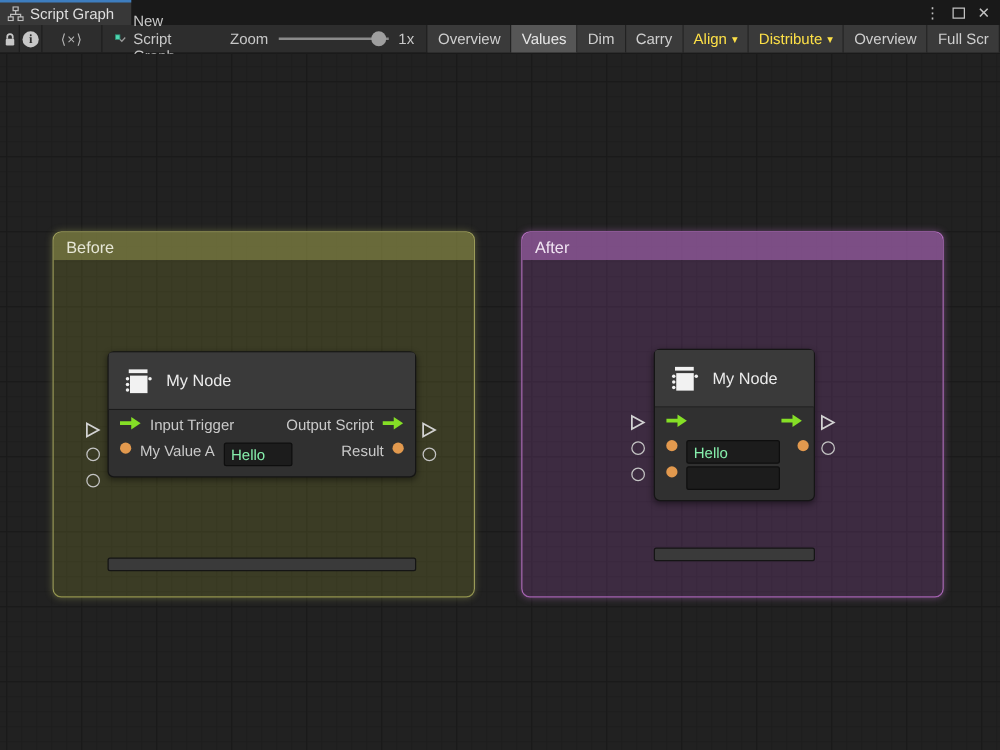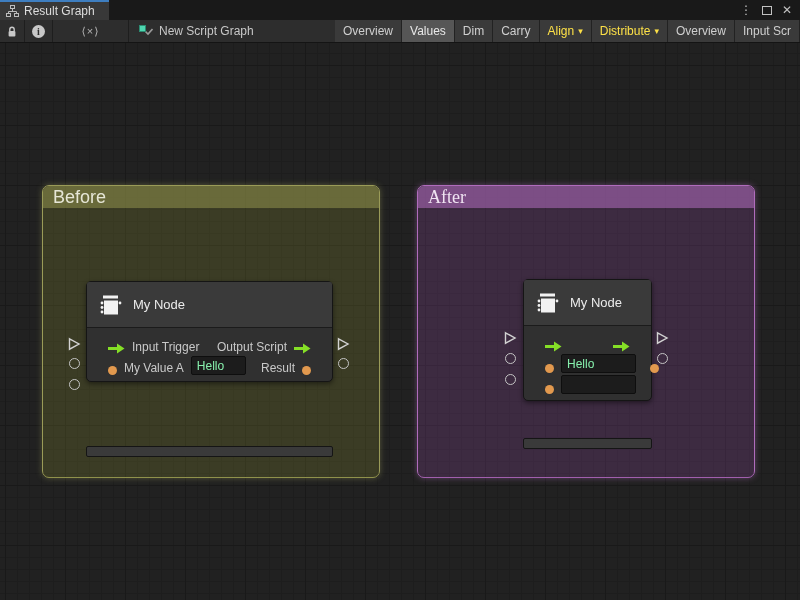--- a/index.html
+++ b/index.html
@@ -45,36 +45,36 @@
       linear-gradient(#191919 1px, transparent 1px),
       linear-gradient(90deg, #191919 1px, transparent 1px),
       linear-gradient(#1d1d1d 1px, transparent 1px),
       linear-gradient(90deg, #1d1d1d 1px, transparent 1px);
     background-size: 60px 60px, 60px 60px, 12px 12px, 12px 12px;
     background-position: 5px 22px, 5px 22px, 5px 22px, 5px 22px; }
 
   
   .group { position:absolute; width:338px; height:293px; border-radius:7px; border:1px solid; }
   .group .ghead { height:22px; border-radius:6px 6px 0 0; display:flex; align-items:center;
-    padding-left:10px; font-size:18px; }
+    padding-left:10px; font-size:13px; }
   .group.before { left:42px; top:142px; border-color:#9a9b58; box-shadow:0 0 6px rgba(154,155,88,.45); }
   .group.before .ghead { background:rgba(150,152,75,.62); color:#e6e6d6; }
   .group.before .gbody { background:rgba(120,122,48,.30); }
   .group.after { left:417px; top:142px; border-color:#b06cbc; box-shadow:0 0 6px rgba(176,108,188,.45); }
-  .group.after .ghead { background:rgba(160,95,172,.72); color:#f0e4f2;font-family:Liberation Serif, serif; }
+  .group.after .ghead { background:rgba(160,95,172,.72); color:#f0e4f2; }
   .group.after .gbody { background:rgba(125,65,140,.30); }
   .gbody { height:270px; border-radius:0 0 6px 6px; }
 
   
   .node { position:absolute; border:1px solid #151515; border-radius:5px; background:#303030;
     box-shadow:0 2px 5px rgba(0,0,0,.45); }
   .nhead { height:46px; background:#3a3a3a; border-bottom:1px solid #1b1b1b; border-radius:2px 2px 0 0;
     display:flex; align-items:center; gap:10px; padding-left:12px; color:#ebebeb; font-size:13px; }
   .nbody { padding:5px 0 6px 0; }
-  .nrow { height:21px; display:flex; align-items:flex-end; gap:7px; padding:0 21px; color:#c9c9c9; font-size:12px; }
+  .nrow { height:21px; display:flex; align-items:flex-start; gap:7px; padding:0 9px; color:#c9c9c9; font-size:12px; }
   .spacer { flex:1; }
   .nfooter { position:absolute; left:-1px; right:-1px; height:11px; background:#3a3a3a;
     border:1px solid #151515; border-radius:2px; }
   .dot { width:9px; height:9px; border-radius:50%; background:#e2994e; flex:none; }
   .field { background:#1c1c1c; border:1px solid #0e0e0e; border-radius:2px; height:19px;
     color:#86efac; font-size:12px; padding:0 5px; font-family:"Liberation Sans", sans-serif; }
   .arrow { flex:none; }
 
   
   .oport { position:absolute; }
@@ -84,21 +84,21 @@
 <body>
 
 <div class="tabbar">
   <div class="tab">
     <svg width="13" height="12" viewBox="0 0 13 12">
       <rect x="4.5" y="0.5" width="4" height="3" fill="none" stroke="#bdbdbd"></rect>
       <rect x="0.5" y="8.5" width="4" height="3" fill="none" stroke="#bdbdbd"></rect>
       <rect x="8.5" y="8.5" width="4" height="3" fill="none" stroke="#bdbdbd"></rect>
       <path d="M6.5 3.5v3M2.5 8.5v-2h8v2" fill="none" stroke="#bdbdbd"></path>
     </svg>
-    <span>Result Graph</span>
+    <span>Script Graph</span>
   </div>
   <div class="wincontrols">
     <span class="kebab">⋮</span>
     <span class="maxbox"></span>
     <span class="closex">✕</span>
   </div>
 </div>
 
 <div class="toolbar">
   <div class="tcell lock">
@@ -114,20 +114,28 @@
     <span>⟨×⟩</span>
   </div>
   <div class="newgraph">
     <svg width="14" height="13" viewBox="0 0 14 13">
       <path d="M4 4l5 5 4.5-5" fill="none" stroke="#9a9a9a" stroke-width="1.6"></path>
       <rect x="0.5" y="0.5" width="6" height="6" fill="#4fd6b0" stroke="#2c8b72"></rect>
     </svg>
     <span>New Script Graph</span>
   </div>
   <div class="spacer"></div>
+  <div class="zoomwrap">
+    <span>Zoom</span>
+    <div class="slider">
+      <div class="track"></div>
+      <div class="handle" style="left:74px"></div>
+    </div>
+    <span>1x</span>
+  </div>
   <div class="tbtns">
     <div class="tbtn">
       <span>Overview</span>
     </div>
     <div class="tbtn active">
       <span>Values</span>
     </div>
     <div class="tbtn">
       <span>Dim</span>
     </div>
@@ -139,21 +147,21 @@
       <span class="caret">▾</span>
     </div>
     <div class="tbtn disabled">
       <span>Distribute</span>
       <span class="caret">▾</span>
     </div>
     <div class="tbtn">
       <span>Overview</span>
     </div>
     <div class="tbtn">
-      <span>Input Scr</span>
+      <span>Full Scr</span>
     </div>
   </div>
 </div>
 
 <div class="canvas">
 
   <div class="group before">
     <div class="ghead">
       <span>Before</span>
     </div>

